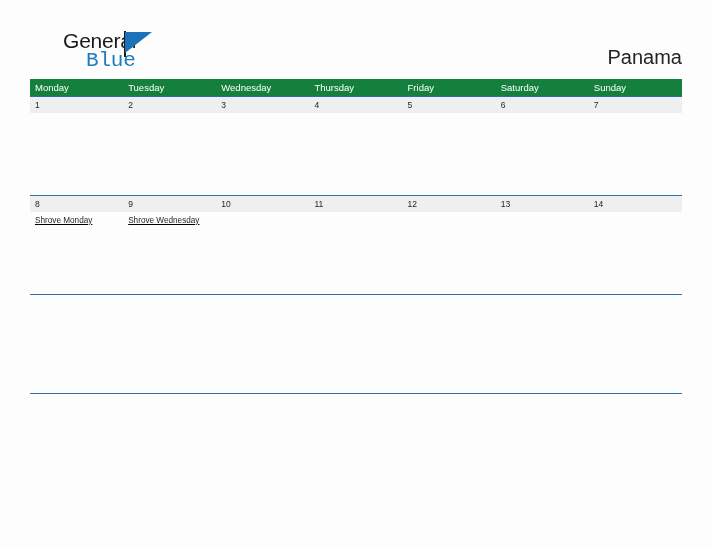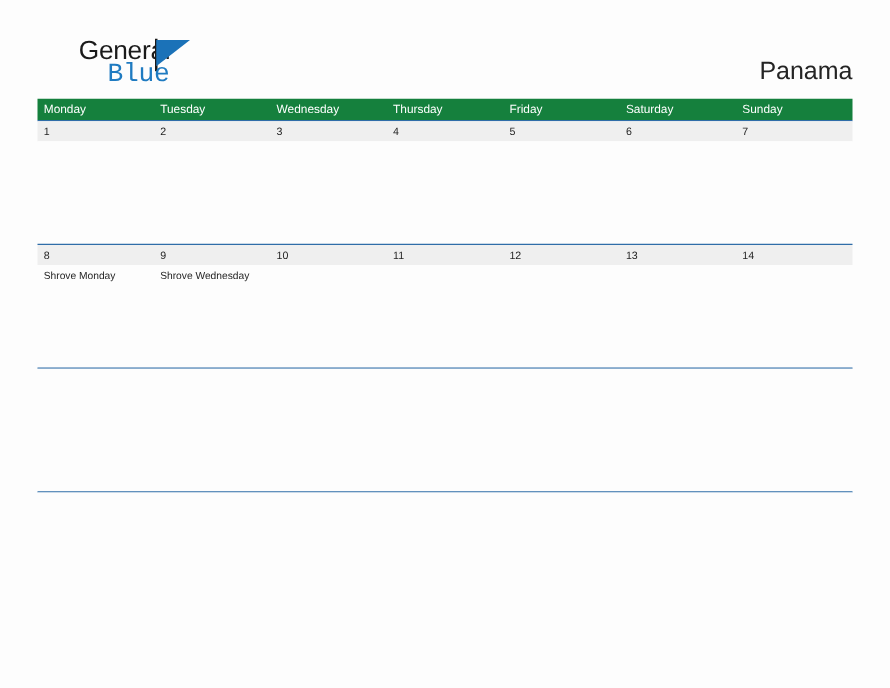--- a/index.html
+++ b/index.html
@@ -158,20 +158,21 @@
   .date-cell.empty {
     color: transparent;
   }
 
   .event-cell {
     width: 93.15px;
     height: 81px;
     padding: 3px 4px 0 5px;
     box-sizing: border-box;
     overflow: hidden;
+    text-decoration: underline;
   }
   .event-text {
     font-size: 8.2px;
     line-height: 11px;
     color: #1f1f1f;
     white-space: nowrap;
   }
 </style>
 </head>
 <body>

